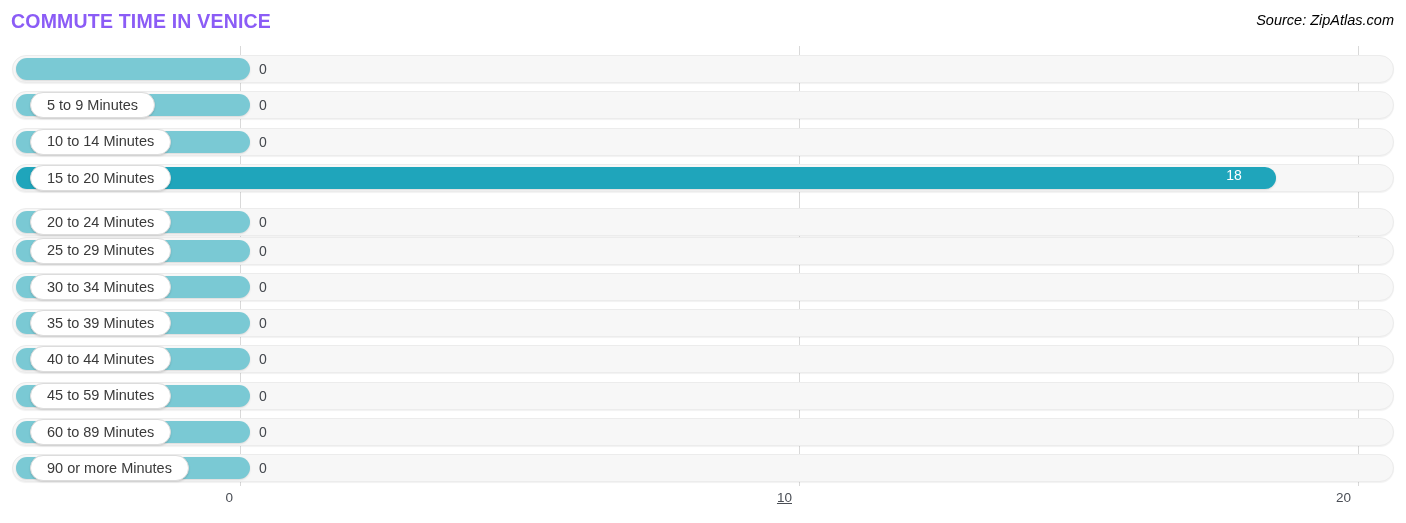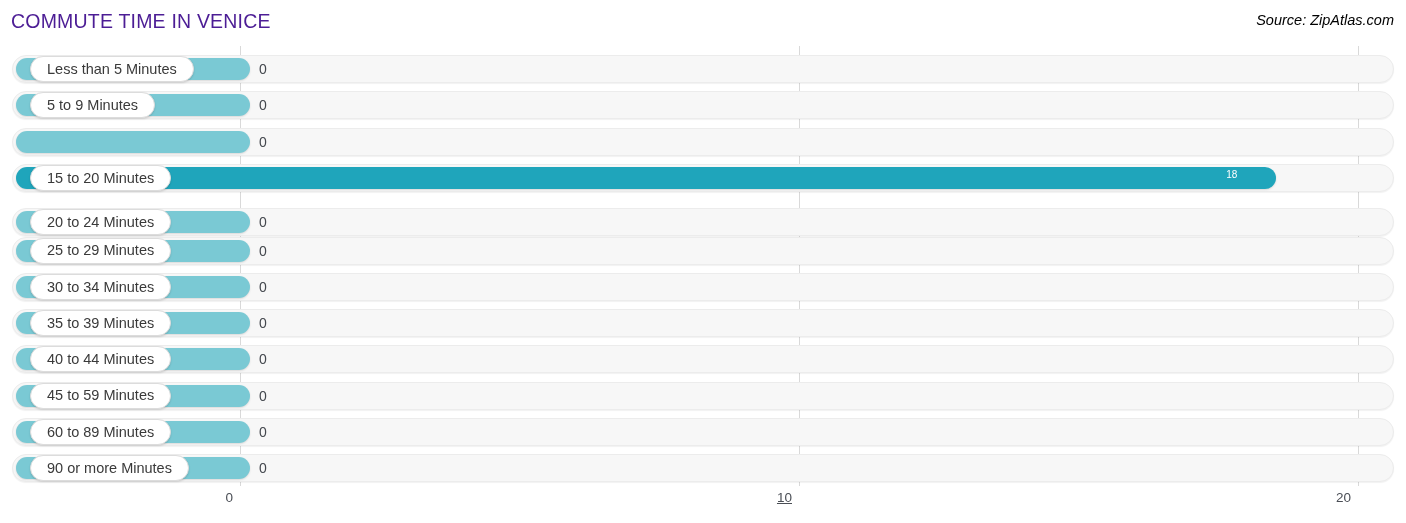--- a/index.html
+++ b/index.html
@@ -21,22 +21,22 @@
     left: 0; top: 0;
     width: 1406px;
     height: 46px;
   }
   .chart-title {
     position: absolute;
     left: 11px;
     top: 10px;
     font-size: 19.5px;
     letter-spacing: 0.2px;
-    color: #4c1d95;
-    font-weight: 400;
+    color: #8b5cf6;
+    font-weight: 700;
     white-space: nowrap;
   }
   .source-note {
     position: absolute;
     right: 12px;
     top: 12px;
     font-size: 14.5px;
     font-style: italic;
     color: #000000;
     white-space: nowrap;
@@ -140,21 +140,21 @@
     color: #43474d;
     white-space: nowrap;
   }
   
   .value-in {
     position: absolute;
     top: 3px;
     height: 16px;
     display: flex;
     align-items: center;
-    font-size: 10px;
+    font-size: 14px;
     color: #ffffff;
     white-space: nowrap;
   }
 
   
   .axis {
     position: absolute;
     left: 0;
     top: 486px;
     width: 1406px;
@@ -180,36 +180,36 @@
 <div class="plot">
   <div class="gridlines">
       <div class="gridline" style="left: 240px;"></div>
       <div class="gridline" style="left: 799px;"></div>
       <div class="gridline" style="left: 1358px;"></div>
     </div>
   <div class="rows">
       <div class="row" style="top: 9px;">
         <div class="track"></div>
         <div class="bar" style="width: 234px;"></div>
-        <div class="cap">
-          <span class="cap-label">Less than 5 Minutes</span>
-        </div>
         <div class="value-out" style="left: 247px;">0</div>
       </div>
       <div class="row" style="top: 45.3px;">
         <div class="track"></div>
         <div class="bar" style="width: 234px;"></div>
         <div class="cap">
           <span class="cap-label">5 to 9 Minutes</span>
         </div>
         <div class="value-out" style="left: 247px;">0</div>
       </div>
       <div class="row" style="top: 81.6px;">
         <div class="track"></div>
         <div class="bar" style="width: 234px;"></div>
+        <div class="cap">
+          <span class="cap-label">10 to 14 Minutes</span>
+        </div>
         <div class="value-out" style="left: 247px;">0</div>
       </div>
       <div class="row highlight" style="top: 117.9px;">
         <div class="track"></div>
         <div class="bar" style="width: 1260.2px;"></div>
         <div class="cap">
           <span class="cap-label">15 to 20 Minutes</span>
         </div>
         <div class="value-in" style="left: 1214.2px;">18</div>
       </div>

